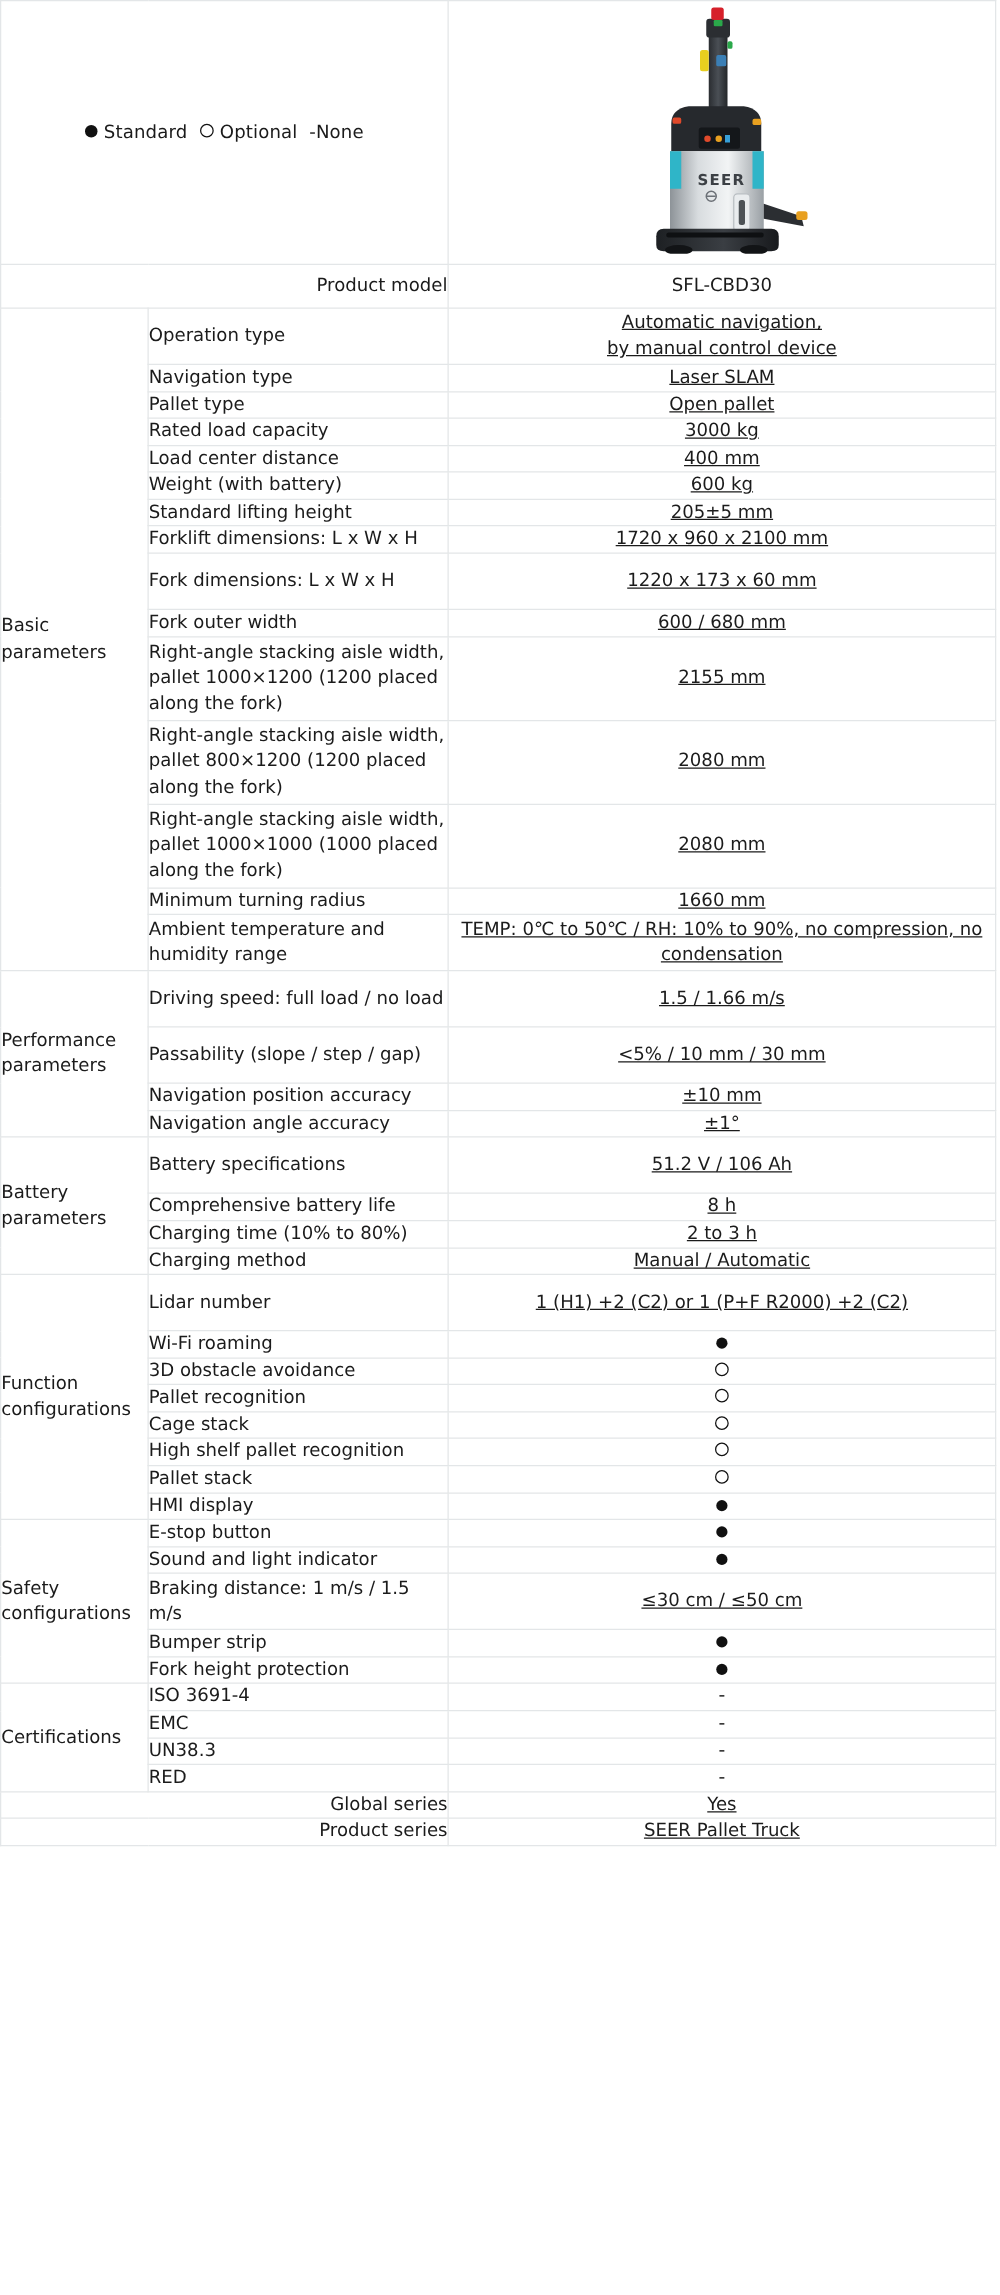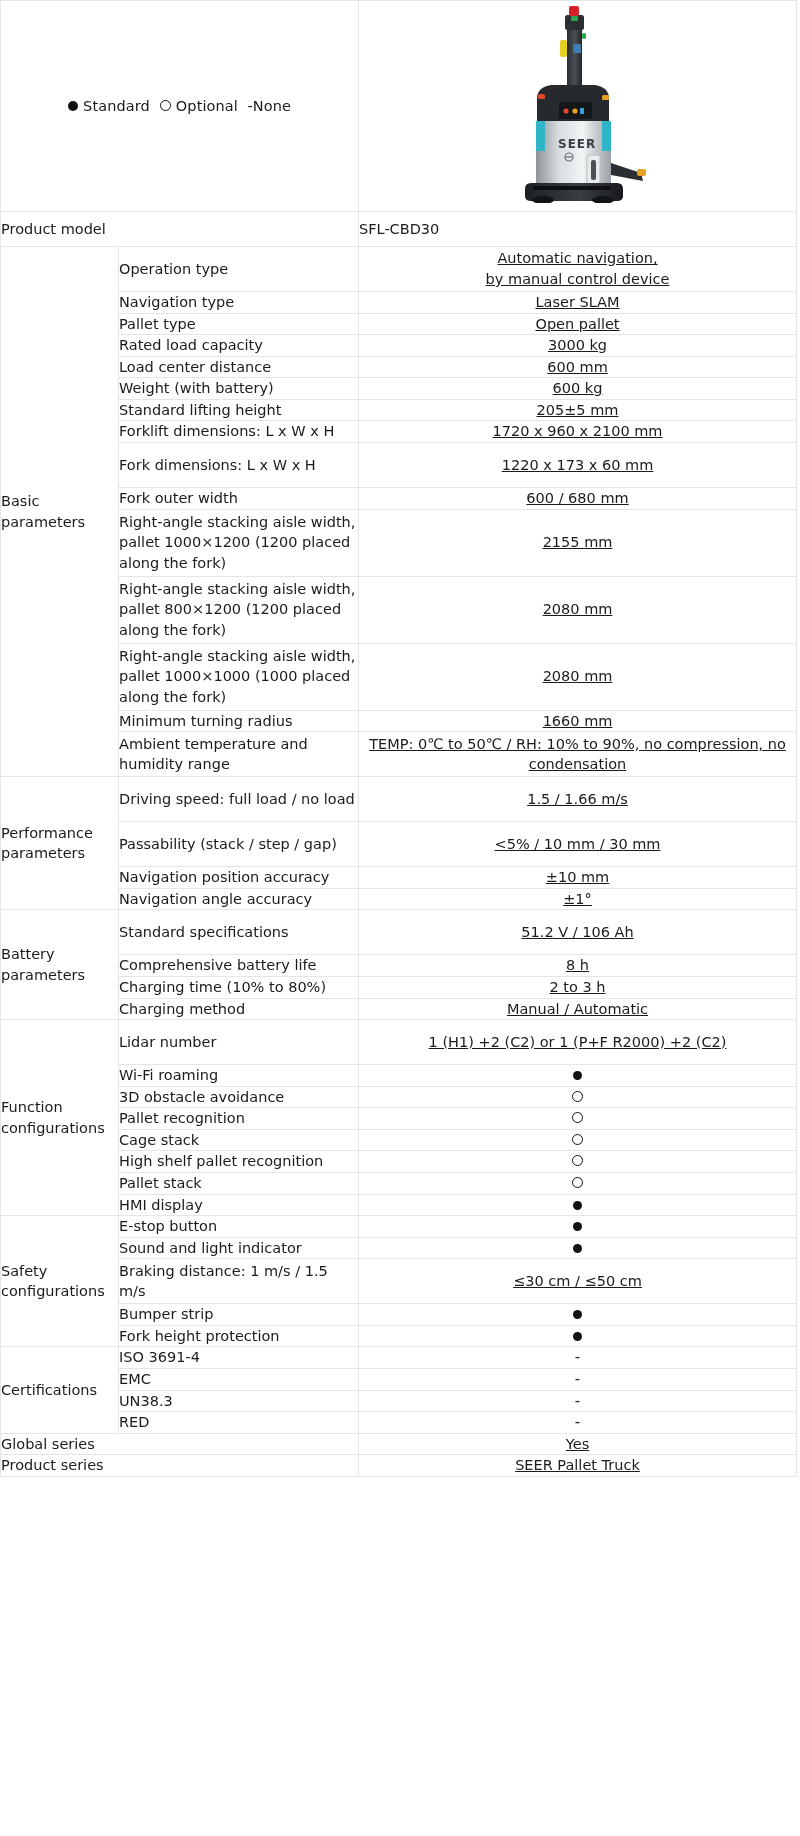--- a/index.html
+++ b/index.html
@@ -99,25 +99,25 @@
     text-align: center;
     height: 210px;
     margin-top: 10px;
   }
 
   .model-row td {
     background: #f5f7f8;
     height: 34px;
   }
   .model-label {
-    text-align: left;
+    text-align: right;
     font-size: 15px;
   }
   .model-value {
-    text-align: left;
+    text-align: center;
     font-size: 15px;
   }
 
   .mark {
     display: inline-block;
     line-height: 1;
   }
   .mark.filled {
     width: 9px; height: 9px;
     border-radius: 50%;
@@ -243,21 +243,21 @@
         </tr>
         <tr>
           <td class="param-cell cell-pad ">Rated load capacity</td>
           <td class="value-cell cell-pad ">
             <span style="display:block">3000 kg</span>
           </td>
         </tr>
         <tr>
           <td class="param-cell cell-pad ">Load center distance</td>
           <td class="value-cell cell-pad ">
-            <span style="display:block">600 mm</span>
+            <span style="display:block">400 mm</span>
           </td>
         </tr>
         <tr>
           <td class="param-cell cell-pad ">Weight (with battery)</td>
           <td class="value-cell cell-pad ">
             <span style="display:block">600 kg</span>
           </td>
         </tr>
         <tr>
           <td class="param-cell cell-pad ">Standard lifting height</td>
@@ -314,40 +314,40 @@
           </td>
         </tr>
         <tr>
           <td class="group-cell" rowspan="4">Performance parameters</td>
           <td class="param-cell cell-pad-tall tall-2">Driving speed: full load / no load</td>
           <td class="value-cell cell-pad-tall tall-2">
             <span style="display:block">1.5 / 1.66 m/s</span>
           </td>
         </tr>
         <tr>
-          <td class="param-cell cell-pad-tall tall-2">Passability (stack / step / gap)</td>
+          <td class="param-cell cell-pad-tall tall-2">Passability (slope / step / gap)</td>
           <td class="value-cell cell-pad-tall tall-2">
             <span style="display:block">&lt;5% / 10 mm / 30 mm</span>
           </td>
         </tr>
         <tr>
           <td class="param-cell cell-pad ">Navigation position accuracy</td>
           <td class="value-cell cell-pad ">
             <span style="display:block">±10 mm</span>
           </td>
         </tr>
         <tr>
           <td class="param-cell cell-pad ">Navigation angle accuracy</td>
           <td class="value-cell cell-pad ">
             <span style="display:block">±1°</span>
           </td>
         </tr>
         <tr>
           <td class="group-cell" rowspan="4">Battery parameters</td>
-          <td class="param-cell cell-pad-tall tall-2">Standard specifications</td>
+          <td class="param-cell cell-pad-tall tall-2">Battery specifications</td>
           <td class="value-cell cell-pad-tall tall-2">
             <span style="display:block">51.2 V / 106 Ah</span>
           </td>
         </tr>
         <tr>
           <td class="param-cell cell-pad ">Comprehensive battery life</td>
           <td class="value-cell cell-pad ">
             <span style="display:block">8 h</span>
           </td>
         </tr>

